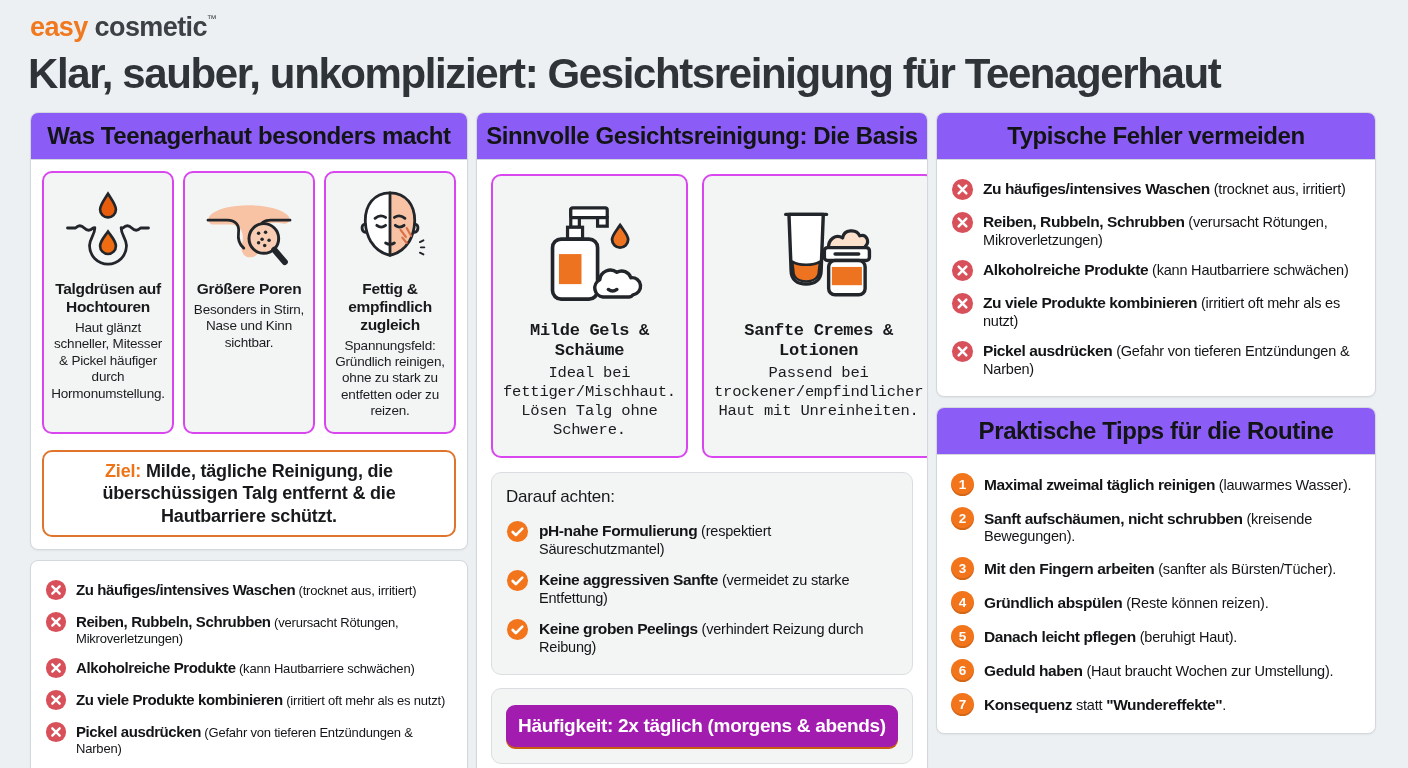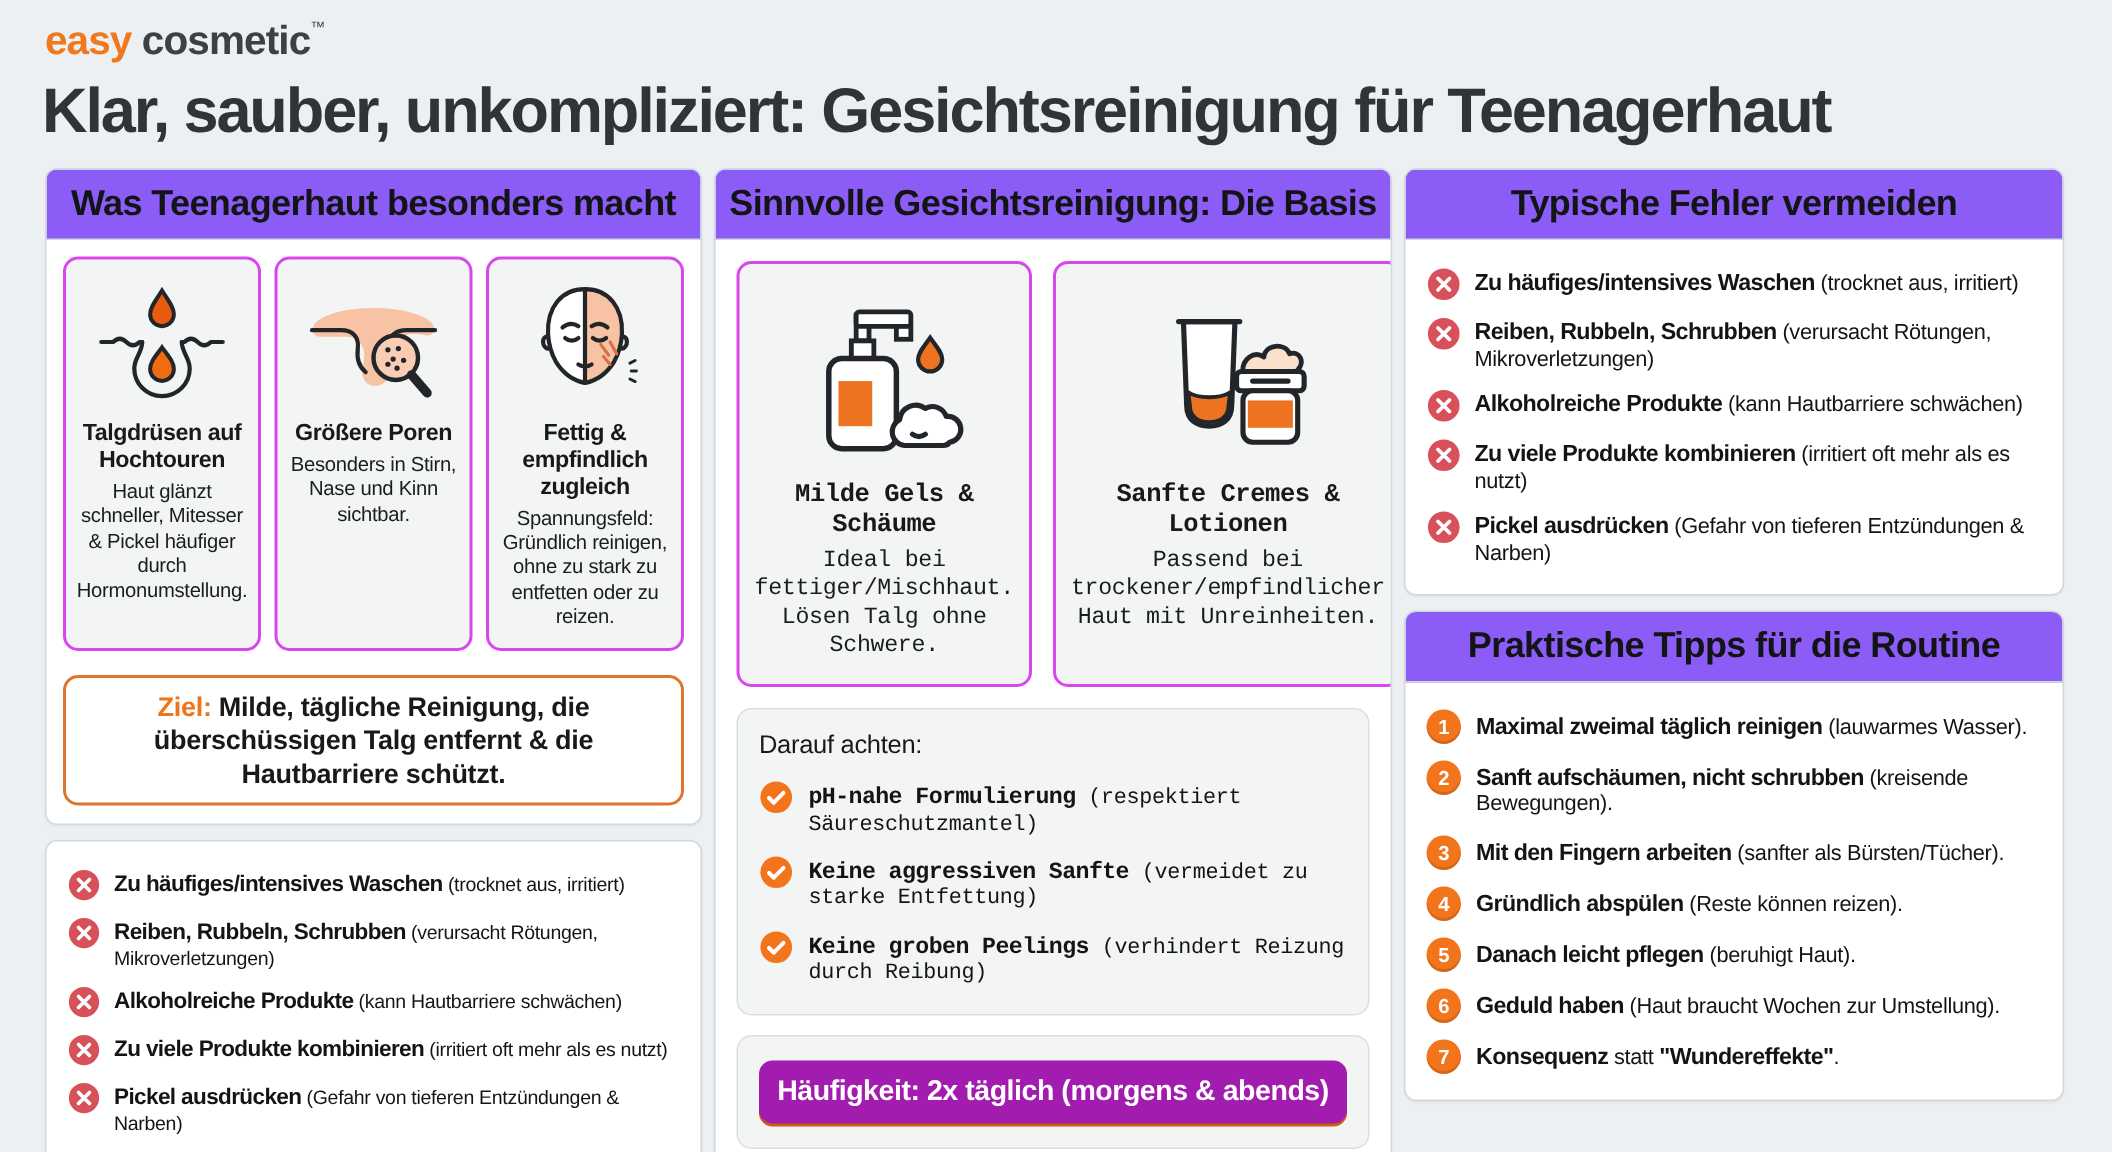--- a/index.html
+++ b/index.html
@@ -61,21 +61,21 @@
   .badge-svg { flex:0 0 auto; margin-top:0px; }
   .li-text { font-size:13px; line-height:1.2; padding-top:2px; color:#121416; }
   .li-text b { font-size:15px; letter-spacing:-0.4px; }
   .col3 .li-text { font-size:14.5px; }
   .col3 .li-text b { font-size:15.5px; }
 
   
   .sub-box { margin:0 14px 13px; background:#f3f4f4; border:1px solid #dbdee1; border-radius:10px; padding:12px 14px; }
   .watch-title { font-weight:400; font-size:17px; margin:2px 0 8px; }
   .sub-box .row { display:flex; align-items:flex-start; gap:10px; padding:5.5px 0; }
-  .sub-box .li-text { font-size:14.5px; padding-top:2px;font-family:Liberation Mono, monospace; }
+  .sub-box .li-text { font-size:14.5px; padding-top:2px; }
   .sub-box .li-text b { font-size:15.5px; }
   .freq-wrap { padding:16px 14px; }
   .freq-button {
     background:#a21caf; color:#fff; border:none; width:100%;
     font-family:inherit; font-weight:700; font-size:19px; letter-spacing:-0.3px;
     padding:10px 6px; border-radius:9px; text-align:center; display:block;
     box-shadow:0 2px 0 #c95d12;
   }
 
   

